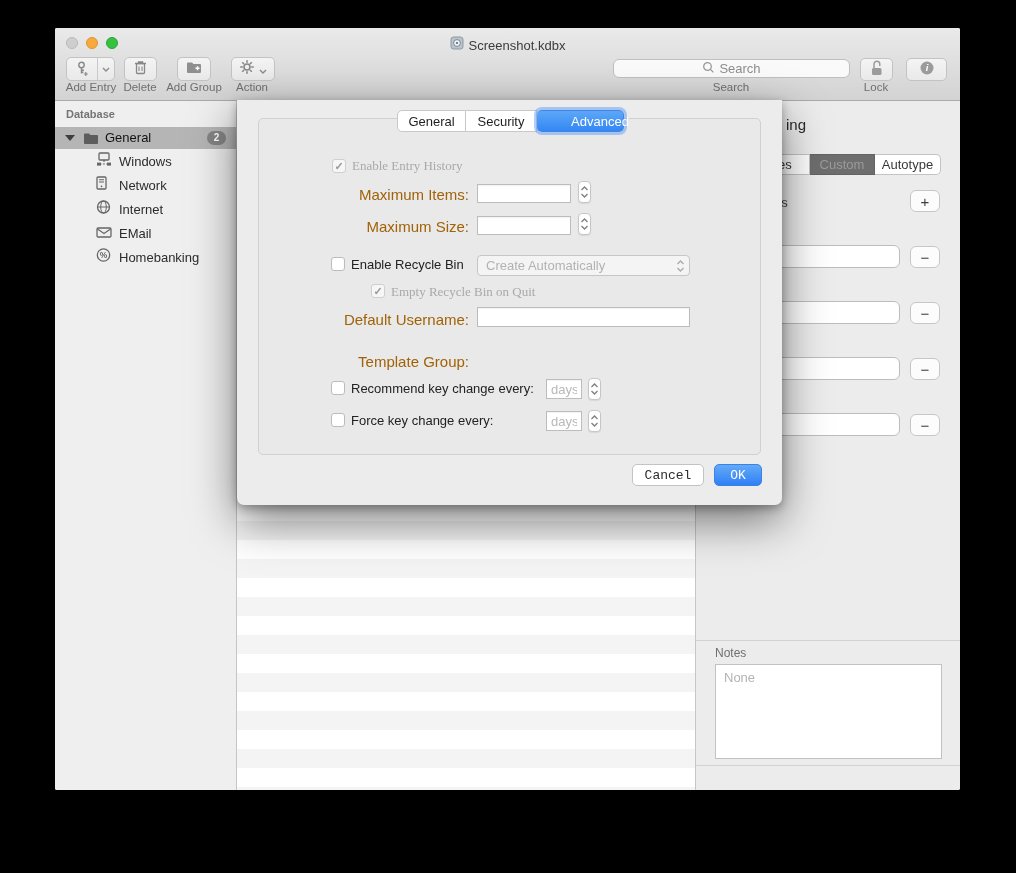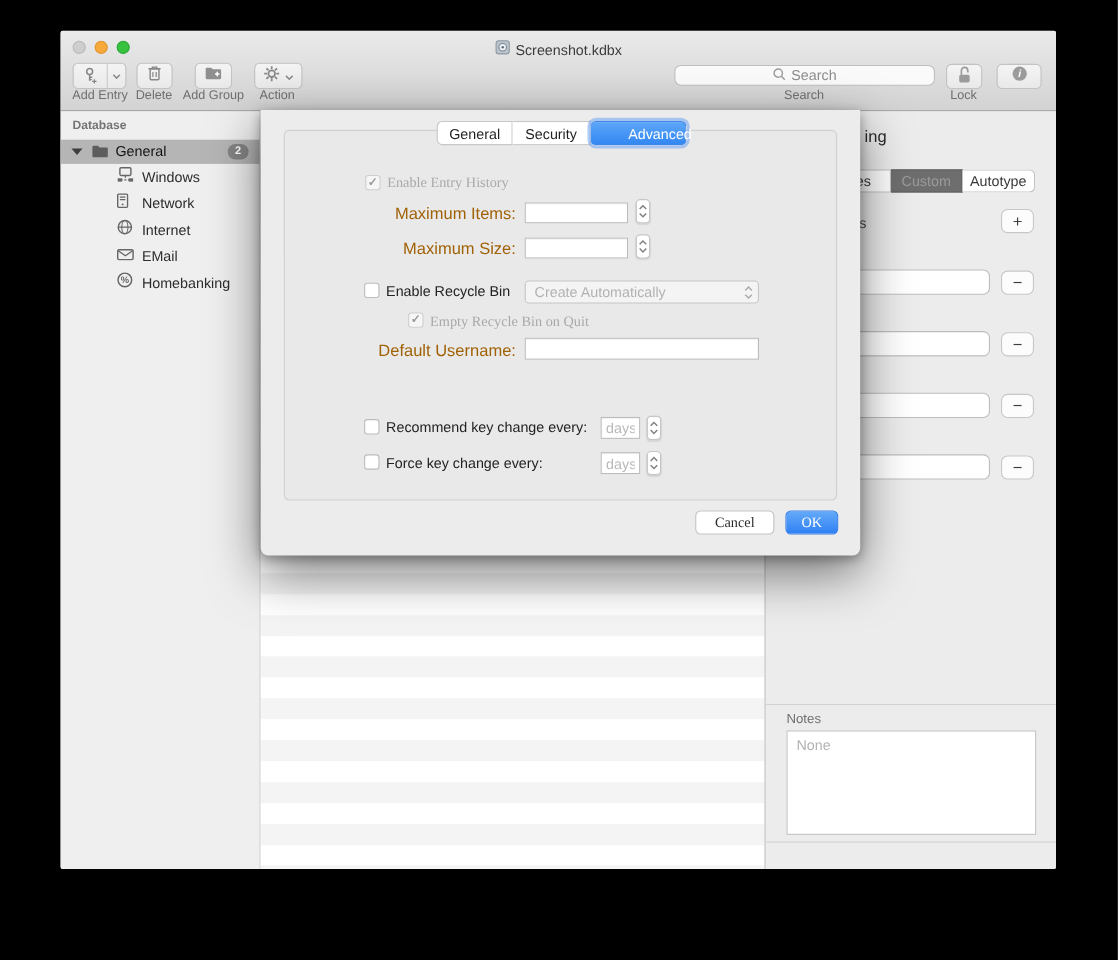--- a/index.html
+++ b/index.html
@@ -34,21 +34,21 @@
 
   .sidebar { position:absolute; left:0; top:0; width:182px; bottom:0; background:#efefef; border-right:1px solid #c5c5c5; }
   .sb-header { position:absolute; left:11px; top:7px; font-size:11px; font-weight:bold; color:#747474; }
   .sb-root { position:absolute; left:0; right:0; top:26px; height:22px; background:#b5b5b5; }
   .disclosure { position:absolute; left:10px; top:8px; width:0; height:0;
     border-left:5px solid transparent; border-right:5px solid transparent; border-top:6px solid #3e3e3e; }
   .sb-root-icon { position:absolute; left:28px; top:4px; }
   .sb-root-label { position:absolute; left:50px; top:3px; font-size:13px; color:#121212; }
   .sb-badge { position:absolute; right:10px; top:4px; min-width:19px; height:14px; border-radius:8px;
     background:#848484; color:#fff; font-size:10px; font-weight:bold; text-align:center; line-height:14px; padding:0 4px; }
-  .sb-row { position:absolute; left:10px; right:0; height:24px; }
+  .sb-row { position:absolute; left:0; right:0; height:24px; }
   .sb-row .icn { position:absolute; left:41px; top:50%; transform:translateY(-50%); }
   .sb-row .lbl { position:absolute; left:64px; top:50%; transform:translateY(-50%); font-size:13px; color:#2c2c2c; }
 
   .listarea { position:absolute; left:182px; top:0; width:458px; bottom:0; background:#fff;
     background-image:repeating-linear-gradient(to bottom,#f4f4f4 0 19px,#ffffff 19px 38px);
     background-position:0 2px; }
 
   .rightpanel { position:absolute; left:640px; top:0; width:265px; bottom:0; background:#ececec; border-left:1px solid #c6c6c6; }
   .rp-title { position:absolute; left:90px; top:15px; font-size:15px; color:#2a2a2a; }
   .rp-tabs { position:absolute; left:50px; top:53px; height:21px; display:flex; }
@@ -92,21 +92,21 @@
   .stepper { position:absolute; width:13px; height:22px; background:#fff; border:1px solid #c6c6c6; border-radius:4px;
     display:flex; align-items:center; justify-content:center; box-shadow:0 1px 1px rgba(0,0,0,.08); }
   .popup { position:absolute; height:21px; border:1px solid #c6c6c6; border-radius:4px; font-size:13px; }
   .popup .ptext { position:absolute; left:8px; top:0; line-height:19px; }
   .popup.dis { background:#f4f4f4; color:#b2b2b2; }
   .popup.en { background:#fff; color:#1b1b1b; }
   .pchev { position:absolute; right:4px; top:3px; }
   .pcap { position:absolute; right:1px; top:1px; bottom:1px; width:17px; border-radius:3px;
     background:linear-gradient(#6db2f9,#2d80f6); display:flex; align-items:center; justify-content:center; }
   .btn { position:absolute; height:22px; border-radius:5px; font-size:13px; display:flex; align-items:center;
-    justify-content:center; font-family:Liberation Serif, serif; }
+    justify-content:center; font-family:Liberation Mono, monospace; }
   .btn-plain { background:#fff; border:1px solid #c3c3c3; color:#2b2b2b; }
   .btn-blue { background:linear-gradient(#64aaf8,#2f80f5); border:1px solid #3a82ea; color:#fff; }
 </style>
 </head>
 <body>
 
 <div class="window">
 
   <div class="header">
     <div class="traffic t-close"></div>
@@ -316,20 +316,21 @@
             <path d="M1.5 9 L4.5 12 L7.5 9" stroke="#a9a9a9" fill="none" stroke-width="1.3"></path>
           </svg></span>
     </div>
 
     <div class="cb dis" style="left:134px; top:184px;">✓</div>
     <div class="cblabel dis" style="left:154px; top:184px;">Empty Recycle Bin on Quit</div>
 
     <div class="flabel" style="top:210px; line-height:20px;">Default Username:</div>
     <input class="tfield" style="left: 240px; top: 207px; width: 213px; height: 20px;">
 
+    <div class="flabel" style="top:251px; line-height:21px;">Template Group:</div>
 
     <div class="cb" style="left:94px; top:281px;"></div>
     <div class="cblabel" style="left:114px; top:281px;">Recommend key change every:</div>
     <input class="tfield" style="left: 309px; top: 279px; width: 36px; height: 20px;" placeholder="days">
     <div class="stepper" style="left:351px; top:278px;">
         <svg width="9" height="14">
           <path d="M1.5 5 L4.5 2 L7.5 5" stroke="#7f7f7f" fill="none" stroke-width="1.3"></path>
           <path d="M1.5 9 L4.5 12 L7.5 9" stroke="#7f7f7f" fill="none" stroke-width="1.3"></path>
         </svg>
       </div>

